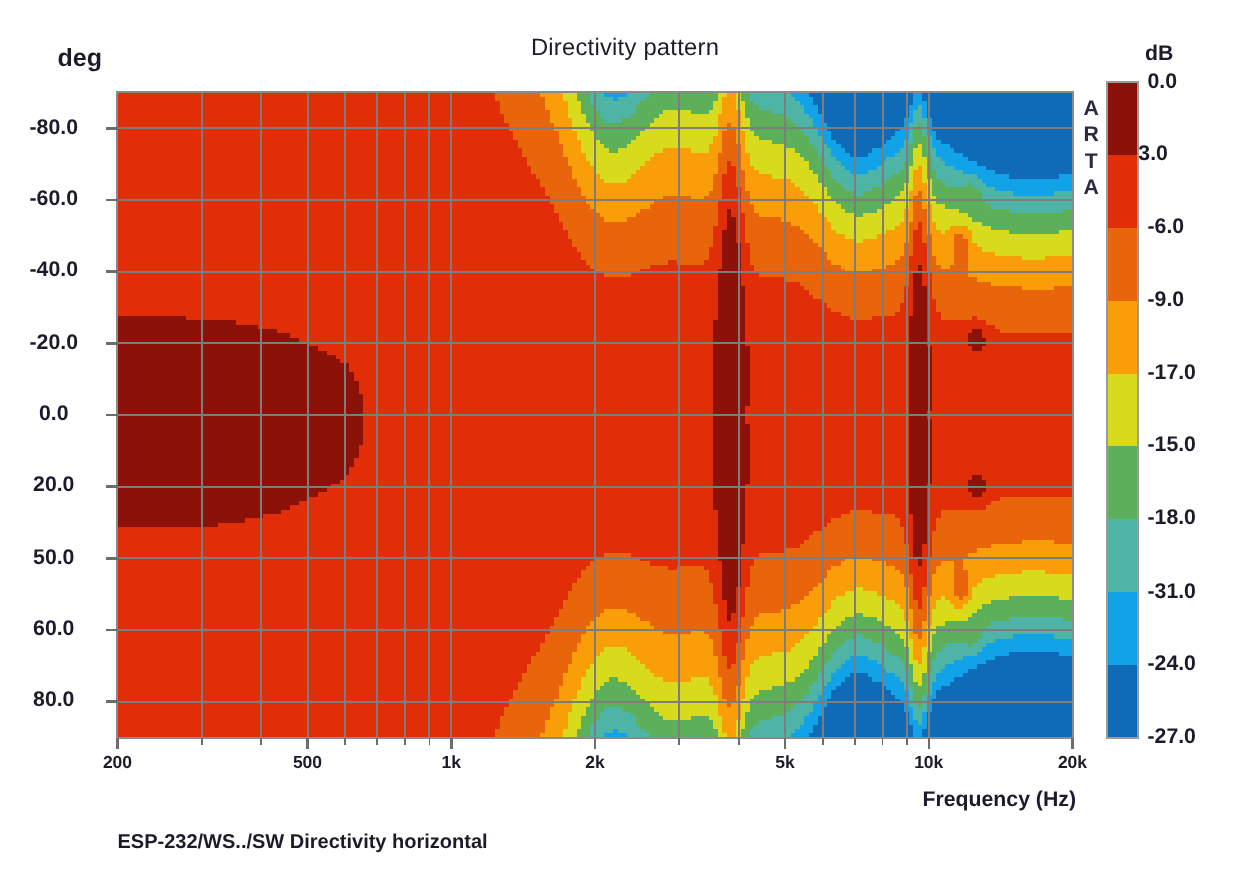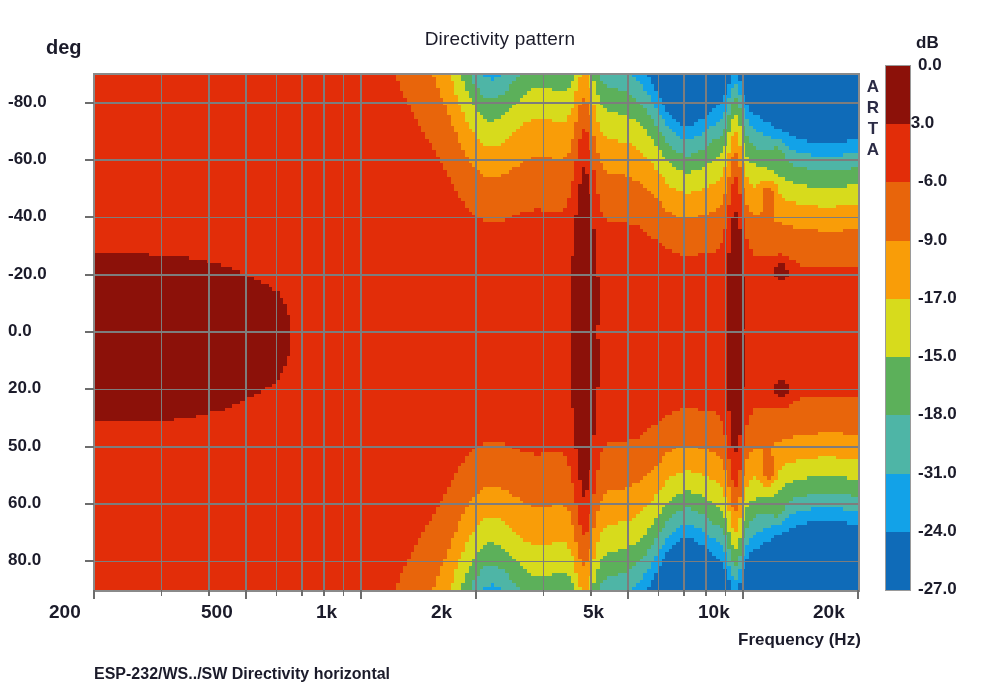--- a/index.html
+++ b/index.html
@@ -18,26 +18,26 @@
   #chart-title{
     left:0;top:28px;width:1000px;text-align:center;
     font-size:19px;letter-spacing:.2px;
   }
   #deg-label{left:46px;top:36px;font-size:20px;font-weight:bold;}
   #db-label{left:916px;top:33px;font-size:17px;font-weight:bold;}
   #xaxis-title{left:718px;top:630px;font-size:17px;font-weight:bold;margin-left:20px;}
   #caption{left:94px;top:665px;font-size:16px;font-weight:bold;}
 
   .ytick{
-    position:absolute;text-align:left;width:70px;
+    position:absolute;text-align:center;width:70px;
     font-size:17px;font-weight:bold;
   }
   .xtick{
-    position:absolute;text-align:left;width:90px;
-    font-size:19px;font-weight:bold;
+    position:absolute;text-align:center;width:90px;
+    font-size:14px;font-weight:bold;
   }
   .cbtick{
     position:absolute;font-size:17px;font-weight:bold;
   }
   #arta-watermark{
     position:absolute;left:862px;top:76px;width:22px;
     font-size:17px;font-weight:bold;line-height:21px;
     text-align:center;color:#2b2b45;
   }
   #arta-watermark span{display:block;}

